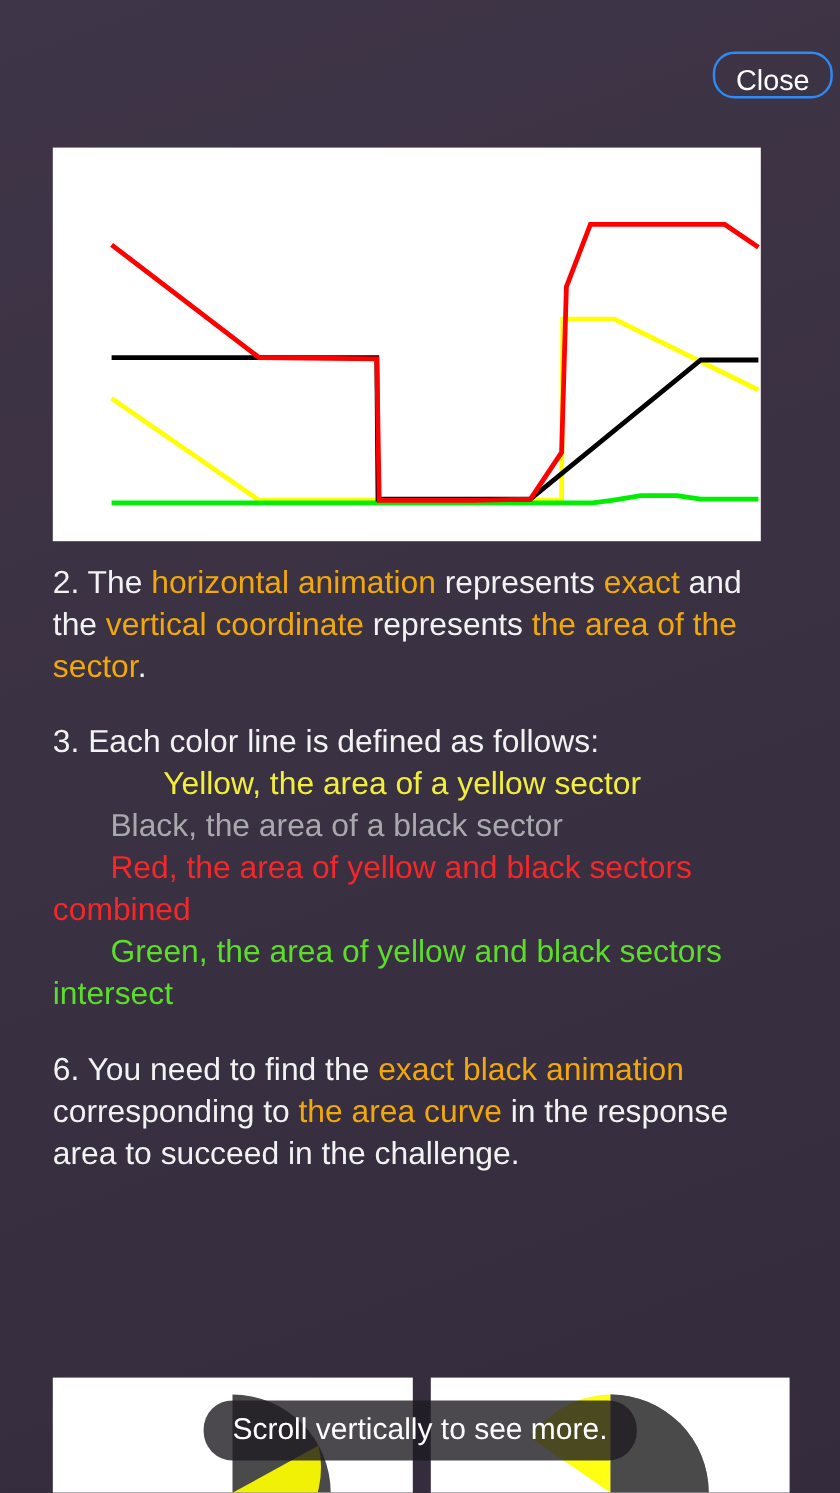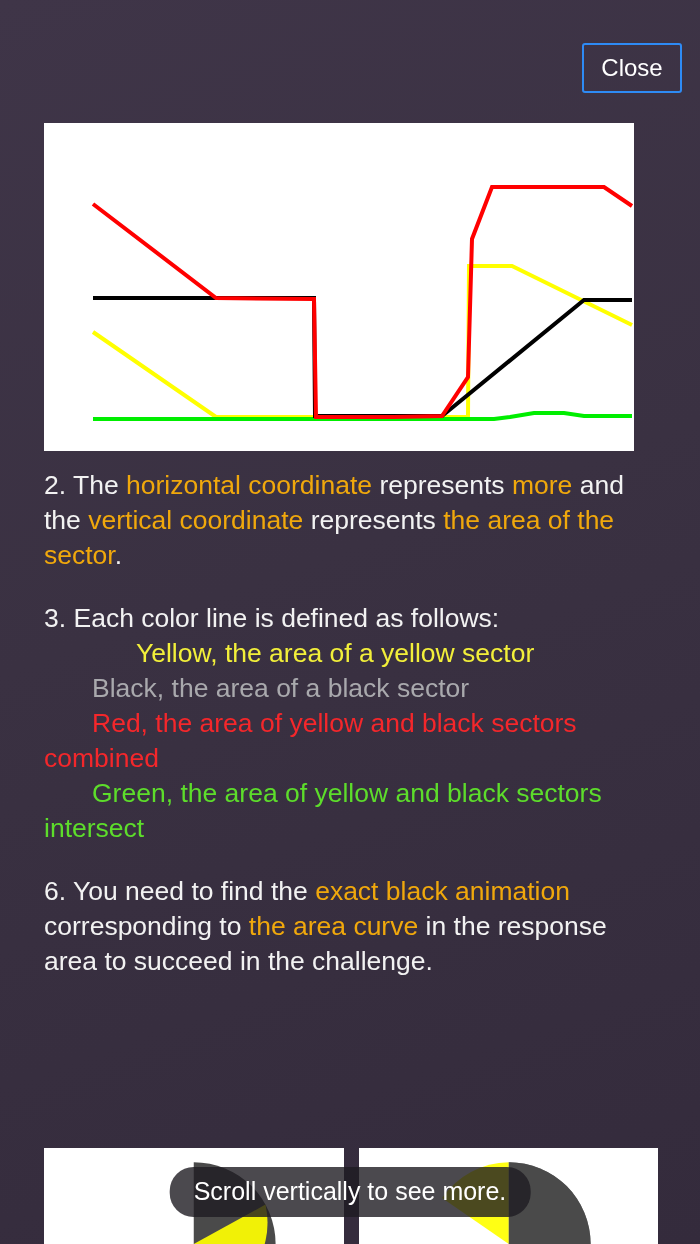--- a/index.html
+++ b/index.html
@@ -31,26 +31,26 @@
     position: absolute;
     left: 0; right: 0; top: 44px;
     text-align: center;
     color: #ffffff;
     font-size: 36px;
     font-weight: bold;
     letter-spacing: 0.5px;
   }
   .close-btn {
     position: absolute;
-    right: 18px;
+    right: 6px;
     top: 43px;
     width: 100px;
-    height: 50px;
+    height: 39px;
     border: 2px solid #2e8bf5;
-    border-radius: 3px;
+    border-radius: 18px;
     background: transparent;
     color: #ffffff;
     font-size: 24px;
     font-family: "Liberation Sans", sans-serif;
     line-height: 46px;
     text-align: center;
     cursor: pointer;
     box-sizing: border-box;
     padding: 0;
   }
@@ -132,21 +132,21 @@
         <polyline points="49,209 172,294 424,294 425,143 468,143 588,202" fill="none" stroke="#ffff00" stroke-width="4" stroke-linejoin="miter" stroke-linecap="butt"></polyline>
         <polyline points="49,296 450,296 466,294 490,290 520,290 540,293 588,293" fill="none" stroke="#00ee00" stroke-width="4" stroke-linejoin="miter" stroke-linecap="butt"></polyline>
         <polyline points="49,175 270,175 271,293 398,293 540,177 588,177" fill="none" stroke="#000000" stroke-width="4" stroke-linejoin="miter" stroke-linecap="butt"></polyline>
         <polyline points="49,81 172,175 270,176 272,294 350,294 398,293 424,254 428,116 448,64 538,64 560,64 588,83" fill="none" stroke="#ff0000" stroke-width="4" stroke-linejoin="miter" stroke-linecap="butt"></polyline>
       </svg>
   </div>
 
   <div class="instructions">
 
 
-    <p class="para"><span>2. The </span><span class="hl">horizontal coordinate</span><span> represents </span><span class="hl">more</span><span> and the </span><span class="hl">vertical coordinate</span><span> represents </span><span class="hl">the area of the sector</span><span>.</span></p>
+    <p class="para"><span>2. The </span><span class="hl">horizontal animation</span><span> represents </span><span class="hl">exact</span><span> and the </span><span class="hl">vertical coordinate</span><span> represents </span><span class="hl">the area of the sector</span><span>.</span></p>
 
     <p class="para">
       <span>3. Each color line is defined as follows:</span><br>
       <span class="ind"></span><span class="c-yellow">Yellow, the area of a yellow sector</span><br>
       <span class="ind"></span><span class="c-black">Black, the area of a black sector</span><br>
       <span class="ind"></span><span class="c-red">Red, the area of yellow and black sectors combined</span><br>
       <span class="ind"></span><span class="c-green">Green, the area of yellow and black sectors intersect</span>
     </p>
 
     <p class="para tight"><span>6. You need to find the </span><span class="hl">exact black animation</span><span> corresponding to </span><span class="hl">the area curve</span><span> in the response area to succeed in the challenge.</span></p>

